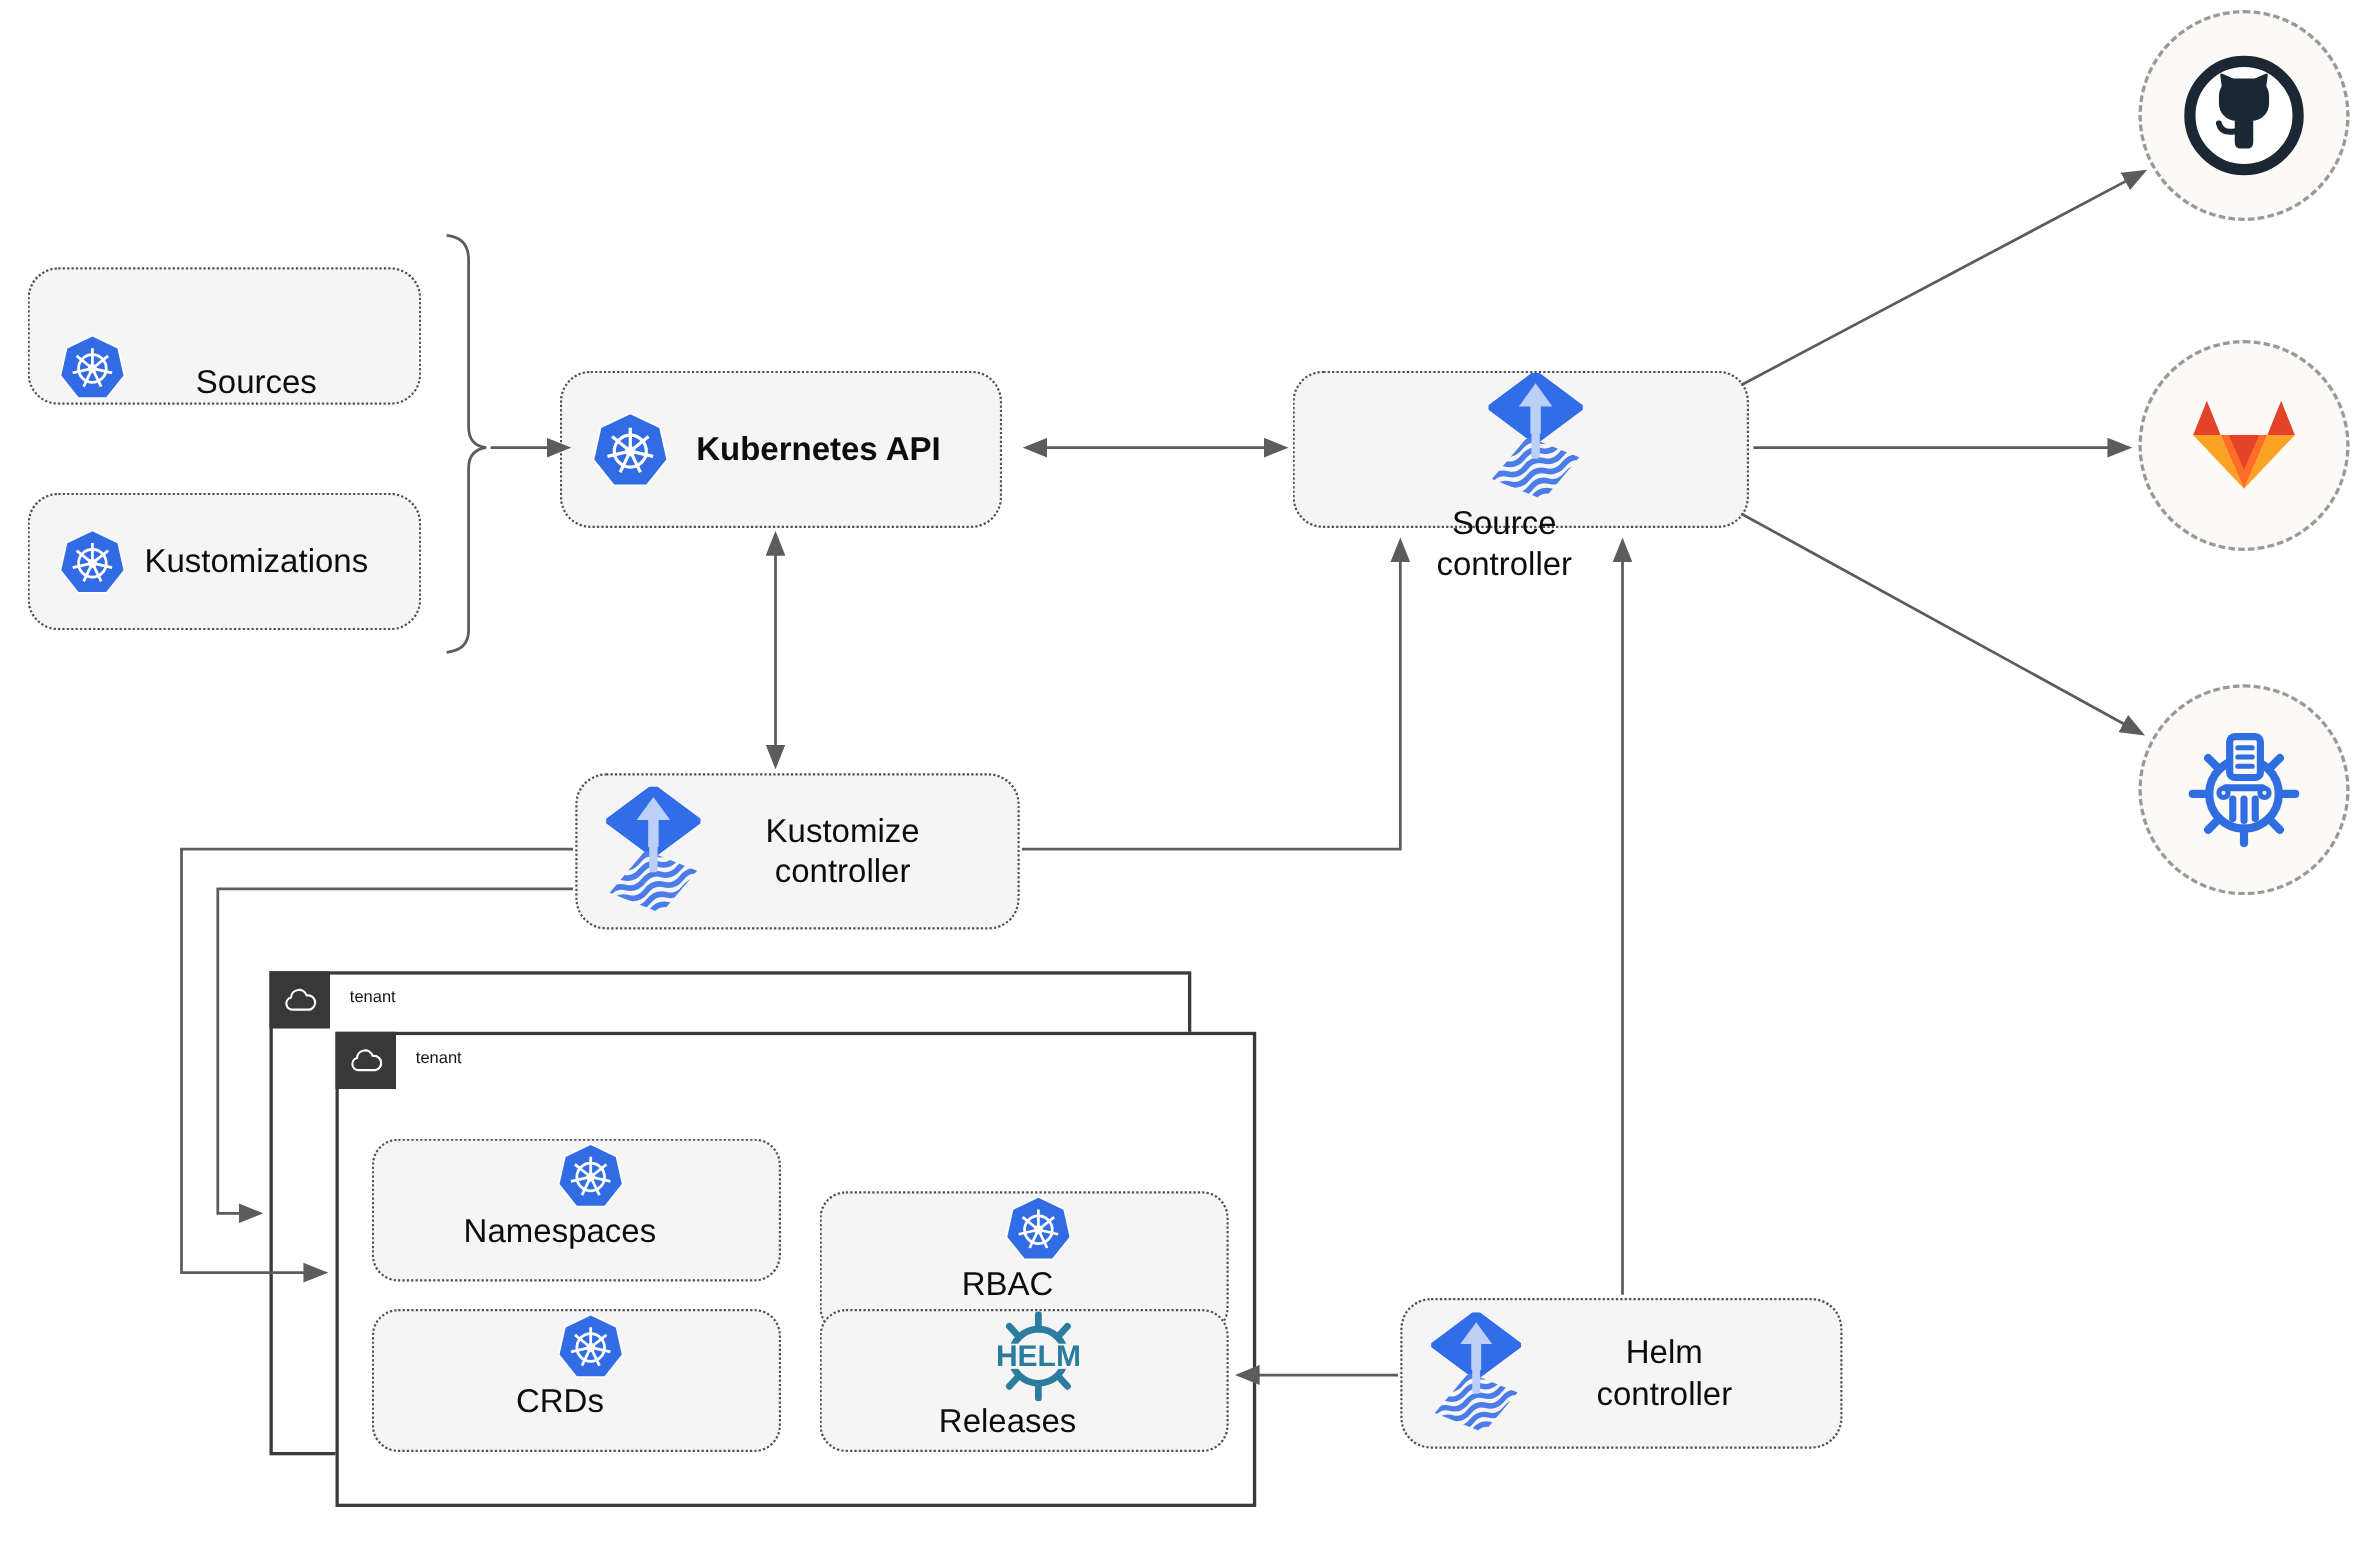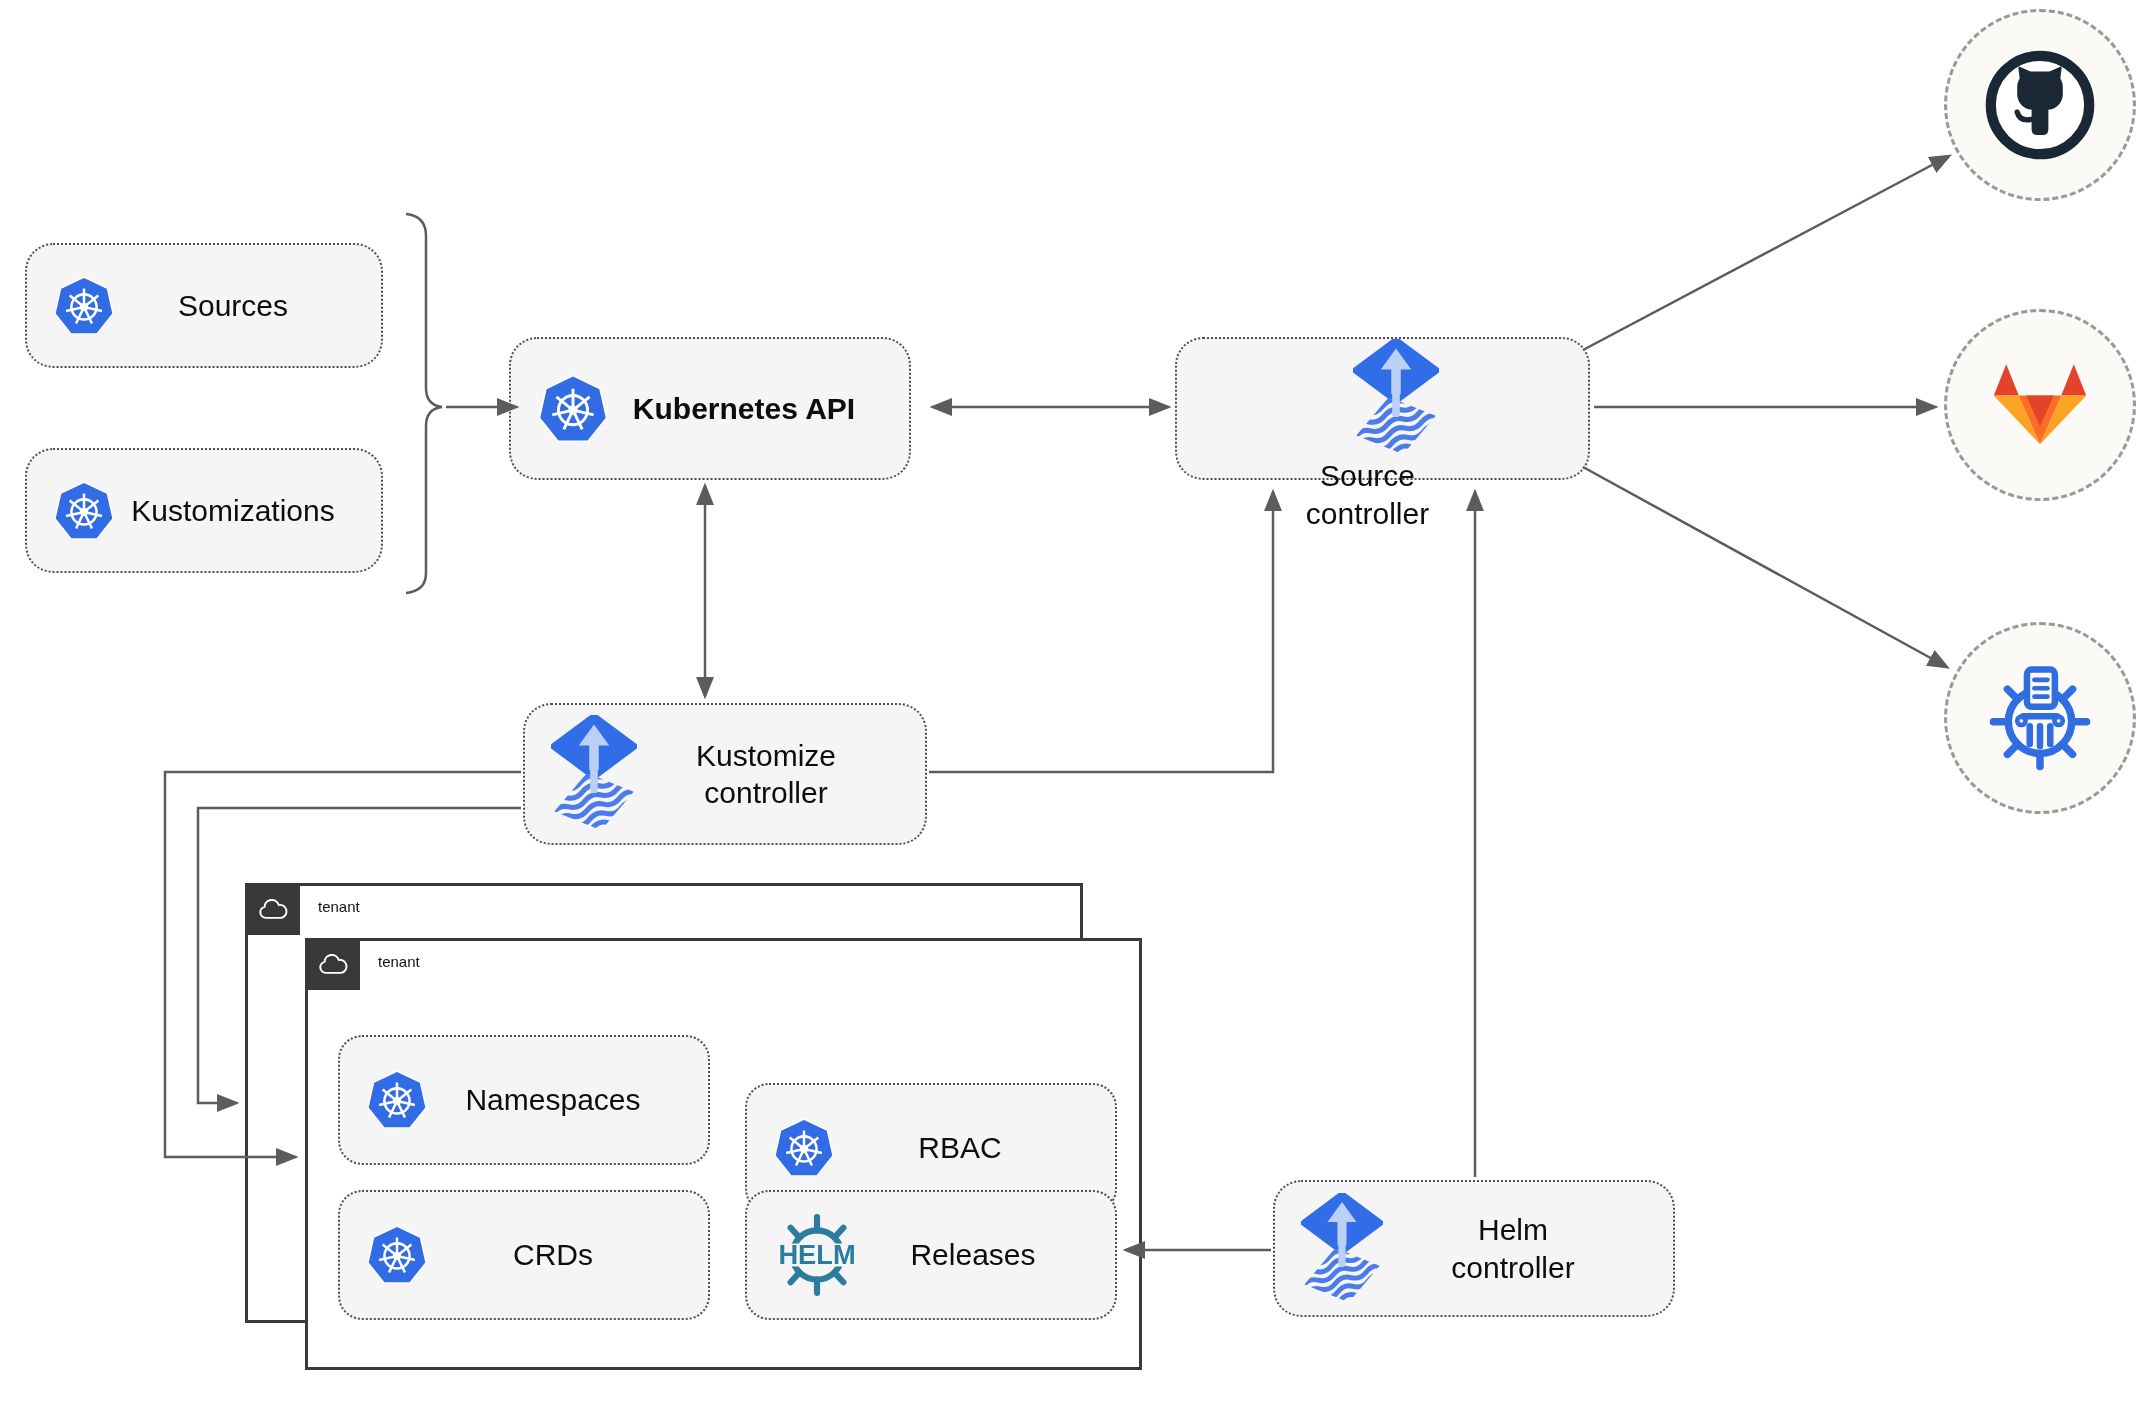--- a/index.html
+++ b/index.html
@@ -7,21 +7,21 @@
           font-family:"Liberation Sans", sans-serif;}
 
   
   .node{position:absolute;box-sizing:border-box;background:#f5f5f5;
         border:2px dotted #4f4f4f;border-radius:28px;
         display:flex;align-items:center;z-index:4;}
   .node .icon{flex:0 0 auto;margin-left:26px;display:flex;align-items:center;justify-content:center;}
   .node-label{flex:1 1 auto;text-align:center;font-size:30px;color:#0d0d0d;
               line-height:1.25;padding-right:30px;white-space:pre-line;}
 
-  .inner{z-index:5;border-radius:24px;}
+  .inner{z-index:5;border-radius:24px;flex-direction:column;}
 
   
   .tenant{position:absolute;box-sizing:border-box;background:#ffffff;border:3px solid #3a3a3a;}
   .tenant .tab{position:absolute;top:-3px;left:-3px;width:55px;height:52px;background:#383838;
                display:flex;align-items:center;justify-content:center;}
   .tenant .tenant-label{position:absolute;left:70px;top:12px;font-size:15px;color:#141414;}
   .tenant-back{z-index:2;}
   .tenant-front{z-index:3;}
 
   
@@ -150,21 +150,21 @@
 
   <div class="tenant tenant-front" style="left:305px;top:938px;width:837px;height:432px;">
     <div class="tab">
       <svg width="32" height="26">
           <use href="#sym-cloud" width="32" height="26"></use>
         </svg>
     </div>
     <div class="tenant-label">tenant</div>
   </div>
 
-  <div class="node" style="left:25px;top:243px;width:358px;height:125px;">
+  <div class="node" style="left:25px;top:243px;width:358px;height:125px;align-items:flex-end;">
     <span class="icon">
       <svg width="62" height="64">
           <use href="#sym-k8s" width="62" height="64"></use>
         </svg>
       </span>
     <span class="node-label">Sources</span>
   </div>
 
   <div class="node" style="left:25px;top:448px;width:358px;height:125px;">
     <span class="icon">

